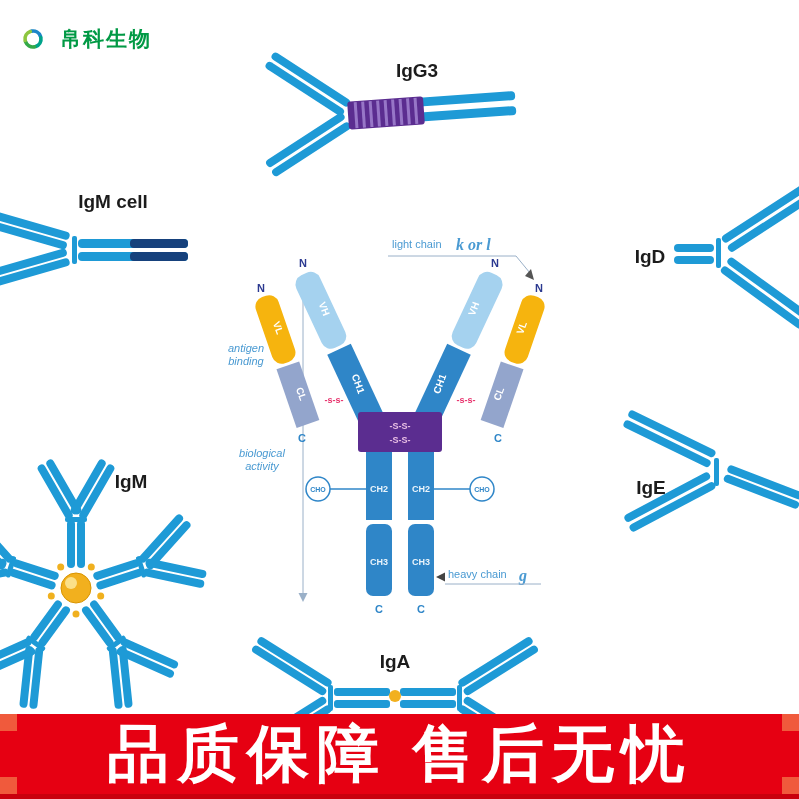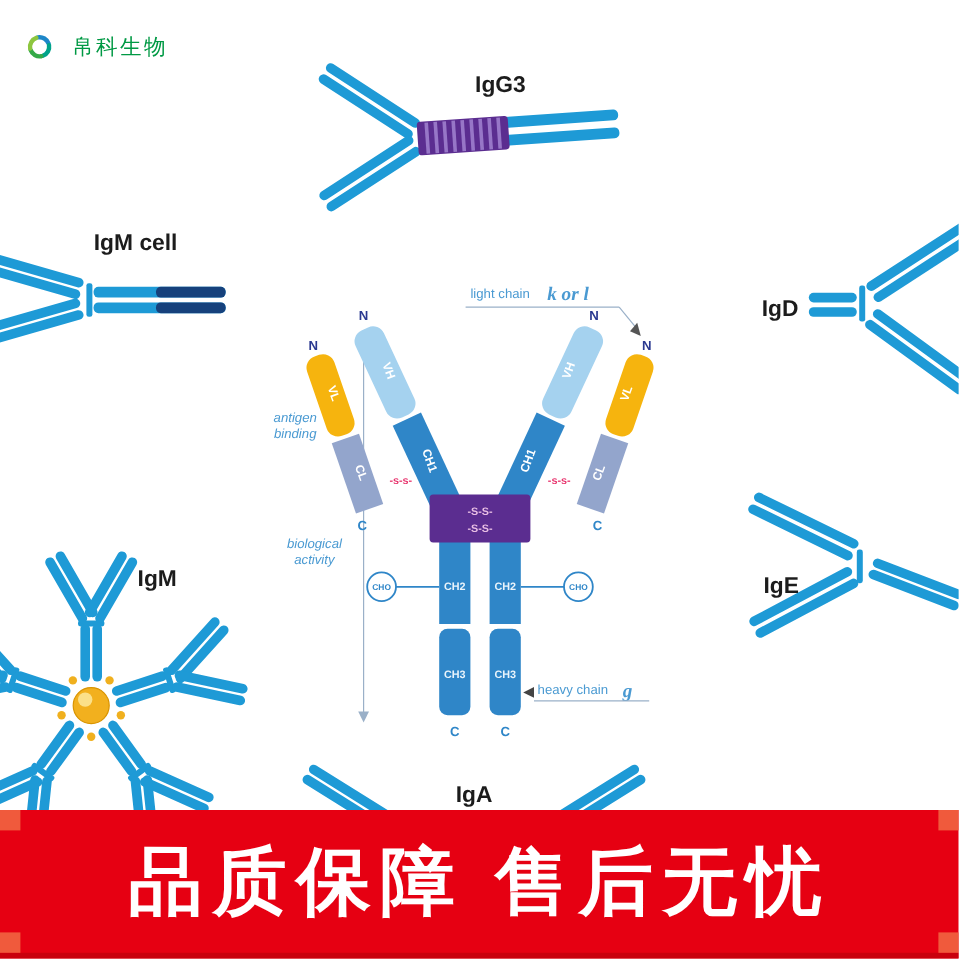--- a/index.html
+++ b/index.html
@@ -14,23 +14,23 @@
        font-family:"Liberation Serif",serif;}
   .seg{font-size:10px;font-weight:700;fill:#ffffff;text-anchor:middle;}
   .seg2{font-size:9px;font-weight:700;fill:#eaf4fb;text-anchor:middle;}
   .nterm{font-size:11px;font-weight:700;fill:#2b3990;text-anchor:middle;}
   .cterm{font-size:11px;font-weight:700;fill:#2f86c8;text-anchor:middle;}
   .ssh{font-size:9px;font-weight:700;fill:#e9bfe4;text-anchor:middle;}
   .sss{font-size:9px;font-weight:700;fill:#e8336d;text-anchor:middle;}
   .chot{font-size:7px;font-weight:700;fill:#2f86c8;text-anchor:middle;}
   
   .logo{position:absolute;left:14px;top:20px;display:flex;align-items:center;gap:8px;}
-  .logo-text{color:#009944;font-size:18px;font-weight:400;letter-spacing:2px;line-height:38px;}
+  .logo-text{color:#009944;font-size:21px;font-weight:700;letter-spacing:2px;line-height:38px;}
   
-  .banner{position:absolute;left:0;right:0;bottom:0;height:124px;background:#e60012;
+  .banner{position:absolute;left:0;right:0;bottom:0;height:85px;background:#e60012;
           display:flex;align-items:center;justify-content:center;box-sizing:border-box;
           border-bottom:5px solid #c9000d;}
   .banner-text{color:#ffffff;font-size:62px;font-weight:800;letter-spacing:8px;white-space:nowrap;}
   .sq{position:absolute;width:17px;height:17px;background:#f05a3c;}
   .sq.tl{top:0;left:0}.sq.tr{top:0;right:0}.sq.bl{bottom:0;left:0}.sq.br{bottom:0;right:0}
 </style>
 </head>
 <body>
 
 <div id="stage">

